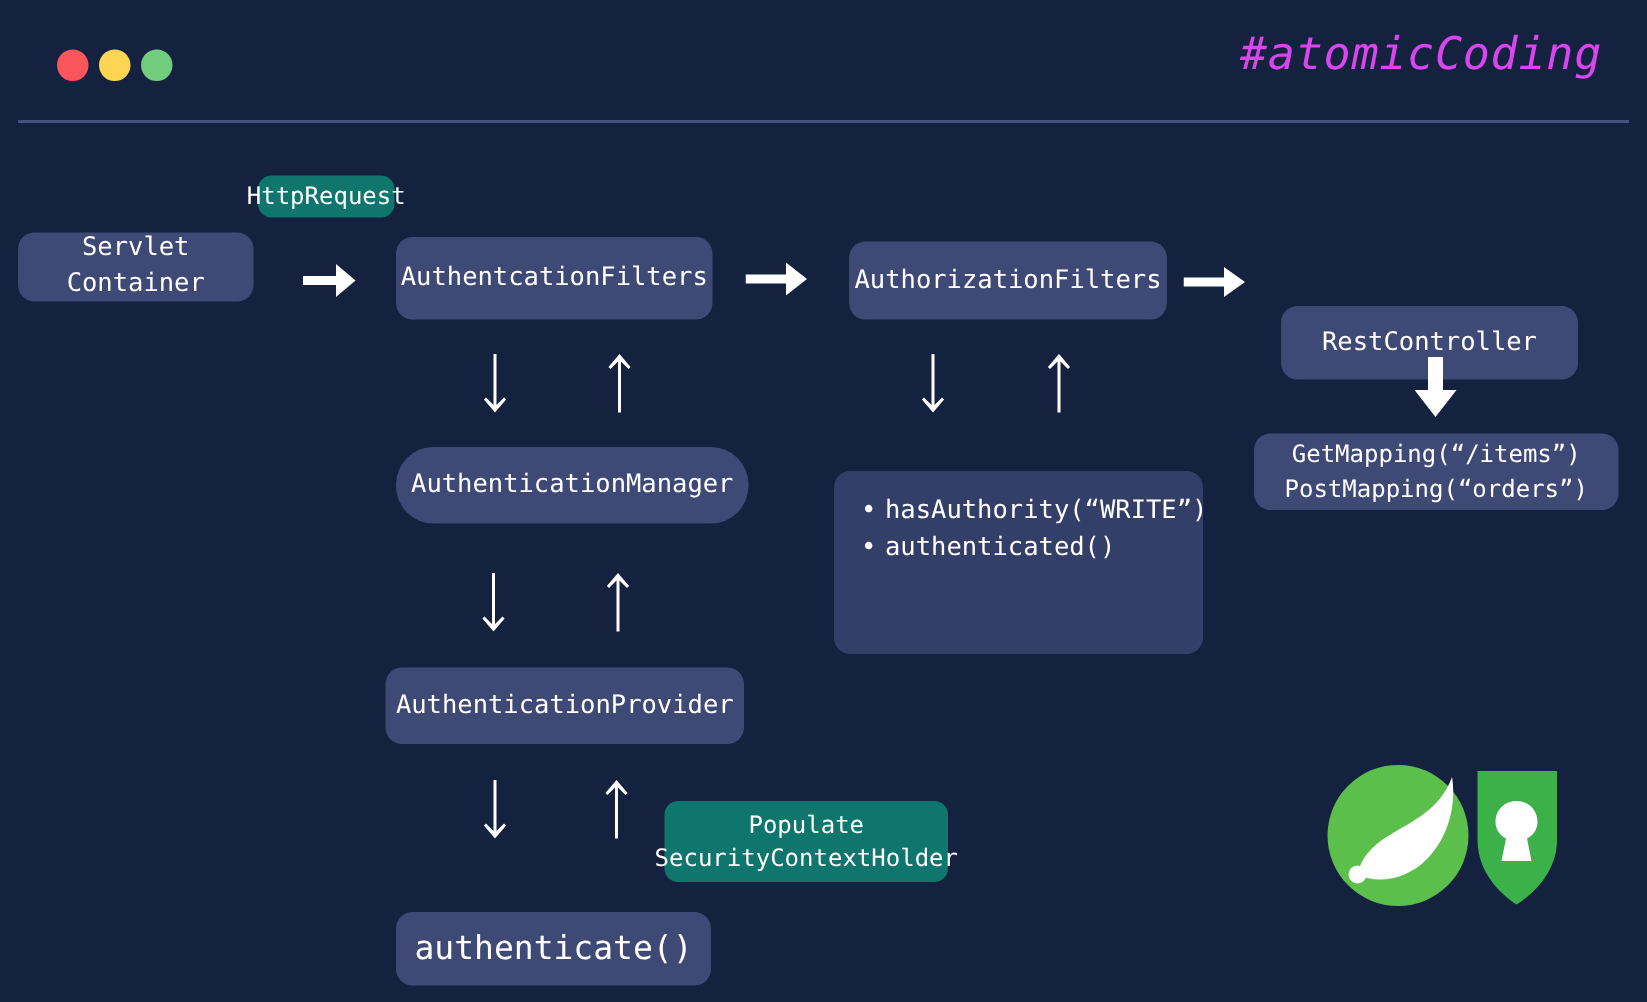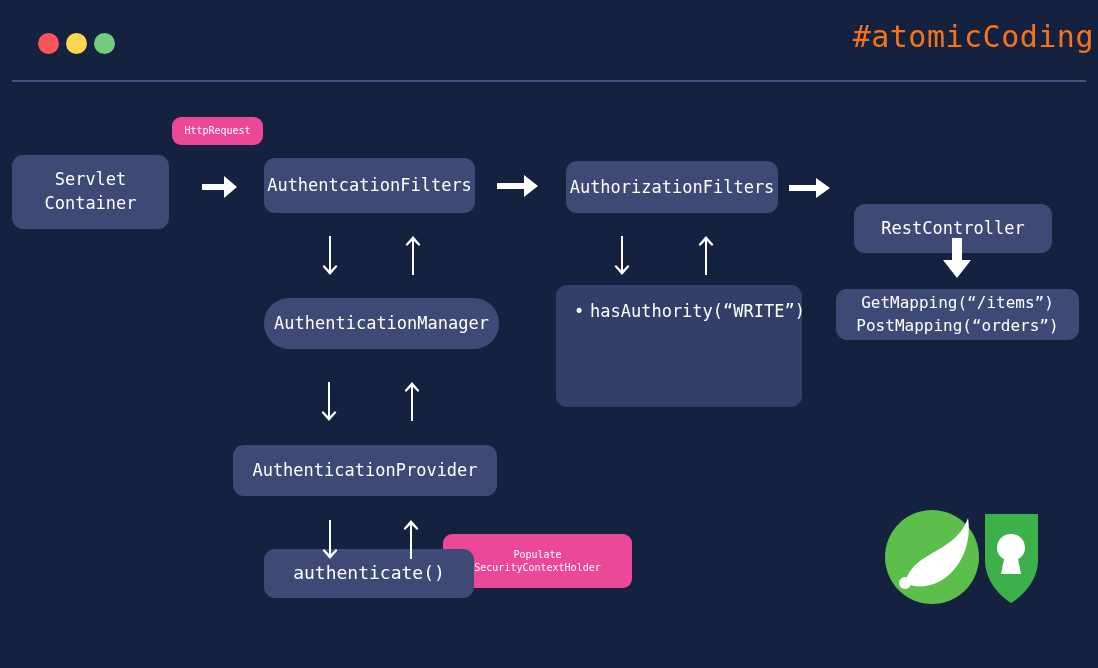--- a/index.html
+++ b/index.html
@@ -30,26 +30,27 @@
     width: 21px;
     height: 21px;
     border-radius: 50%;
   }
   .dot.red    { background: #f9555a; }
   .dot.yellow { background: #fcd552; }
   .dot.green  { background: #72cc7e; }
 
   .brand {
     position: absolute;
-    right: 4px;
+    right: 30px;
     top: 19px;
-    color: #f97316;
+    color: #d946ef;
     font-size: 30px;
     letter-spacing: 0.5px;
     white-space: nowrap;
+    font-style: italic;
   }
 
   .divider {
     position: absolute;
     left: 12px;
     top: 80px;
     width: 1074px;
     height: 2px;
     background: #44527e;
   }
@@ -67,42 +68,43 @@
     font-size: 17px;
     line-height: 1.35;
     box-sizing: border-box;
     padding: 6px 10px;
     white-space: pre-line;
   }
   .node.two-line { line-height: 1.4; }
 
   .badge {
     position: absolute;
-    background: #ec4899;
+    background: #0f766e;
     border-radius: 9px;
     color: #ffffff;
     display: flex;
     align-items: center;
     justify-content: center;
     text-align: center;
-    font-size: 10px;
+    font-size: 16px;
     line-height: 1.35;
     box-sizing: border-box;
     padding: 5px 10px;
     white-space: pre-line;
   }
 
   .list-node {
     position: absolute;
     background: #343f69;
     border-radius: 11px;
     color: #ffffff;
     box-sizing: border-box;
     padding: 14px 16px 12px 16px;
     font-size: 17px;
+    margin-top: 29px;
   }
   .list-node ul {
     margin: 0;
     padding: 0 0 0 18px;
     list-style: none;
   }
   .list-node li {
     position: relative;
     line-height: 1.45;
     white-space: nowrap;
@@ -141,43 +143,44 @@
 
   <div class="brand">#atomicCoding</div>
 
   <div class="divider"></div>
 
   <div class="badge" style="left:172px; top:117px; width:91px; height:28px;">HttpRequest</div>
 
   <div class="badge" style="left:443px; top:534px; width:189px; height:54px;">Populate
 SecurityContextHolder</div>
 
-  <div class="node two-line" style="left:12px; top:155px; width:157px; height:74px;">Servlet
+  <div class="node two-line" style="left:12px; top:155px; width:157px; height:46px;">Servlet
 Container</div>
 
   <div class="node" style="left:566px; top:161px; width:212px; height:52px;">AuthorizationFilters</div>
 
   <div class="node" style="left:264px; top:158px; width:211px; height:55px;">AuthentcationFilters</div>
 
   <div class="node" style="left:854px; top:164px; width:198px; height:49px;margin-top:40px;">RestController</div>
 
   <div class="node" style="left:264px; top:298px; width:235px; height:51px;border-radius:25px;">AuthenticationManager</div>
 
   <div class="list-node" style="left:556px; top:285px; width:246px; height:122px;">
     <ul>
       <li>hasAuthority(“WRITE”)</li>
+      <li>authenticated()</li>
     </ul>
   </div>
 
   <div class="node two-line" style="left:836px; top:289px; width:243px; height:51px; font-size:16px;">GetMapping(“/items”)
 PostMapping(“orders”)</div>
 
-  <div class="node" style="left:233px; top:445px; width:264px; height:51px;">AuthenticationProvider</div>
-
-  <div class="node" style="left:264px; top:549px; width:210px; height:49px; font-size:18px;">authenticate()</div>
+  <div class="node" style="left:257px; top:445px; width:239px; height:51px;">AuthenticationProvider</div>
+
+  <div class="node" style="left:264px; top:608px; width:210px; height:49px; font-size:22px;">authenticate()</div>
 
   <div class="arrow" style="left:202px; top:174px;">
     <svg width="36" height="26" viewBox="0 0 36 26">
       <path d="M0 10 L22 10 L22 2 L35 13 L22 24 L22 16 L0 16 Z" fill="#ffffff"></path>
     </svg>
   </div>
 
   <div class="arrow" style="left:497px; top:173px;">
     <svg width="42" height="26" viewBox="0 0 42 26">
       <path d="M0 10 L27 10 L27 2 L41 13 L27 24 L27 16 L0 16 Z" fill="#ffffff"></path>

